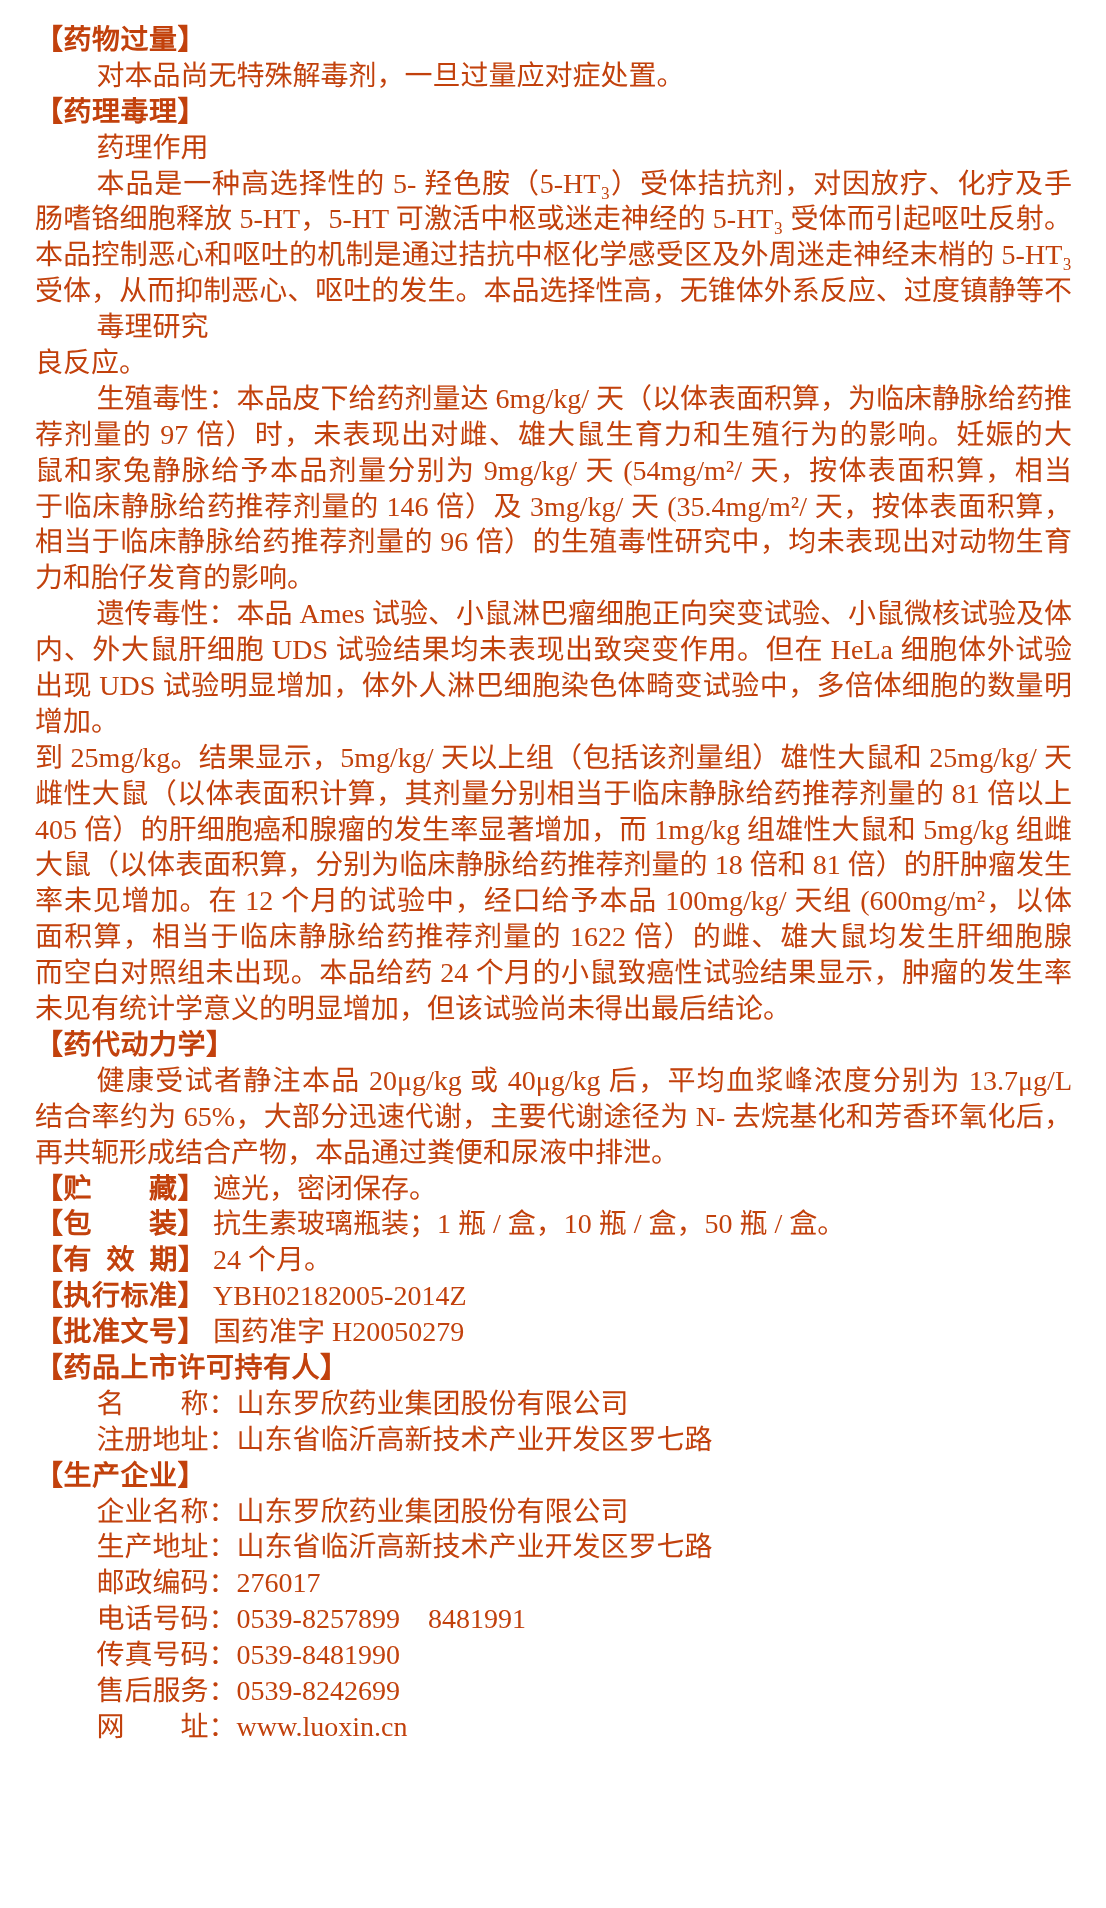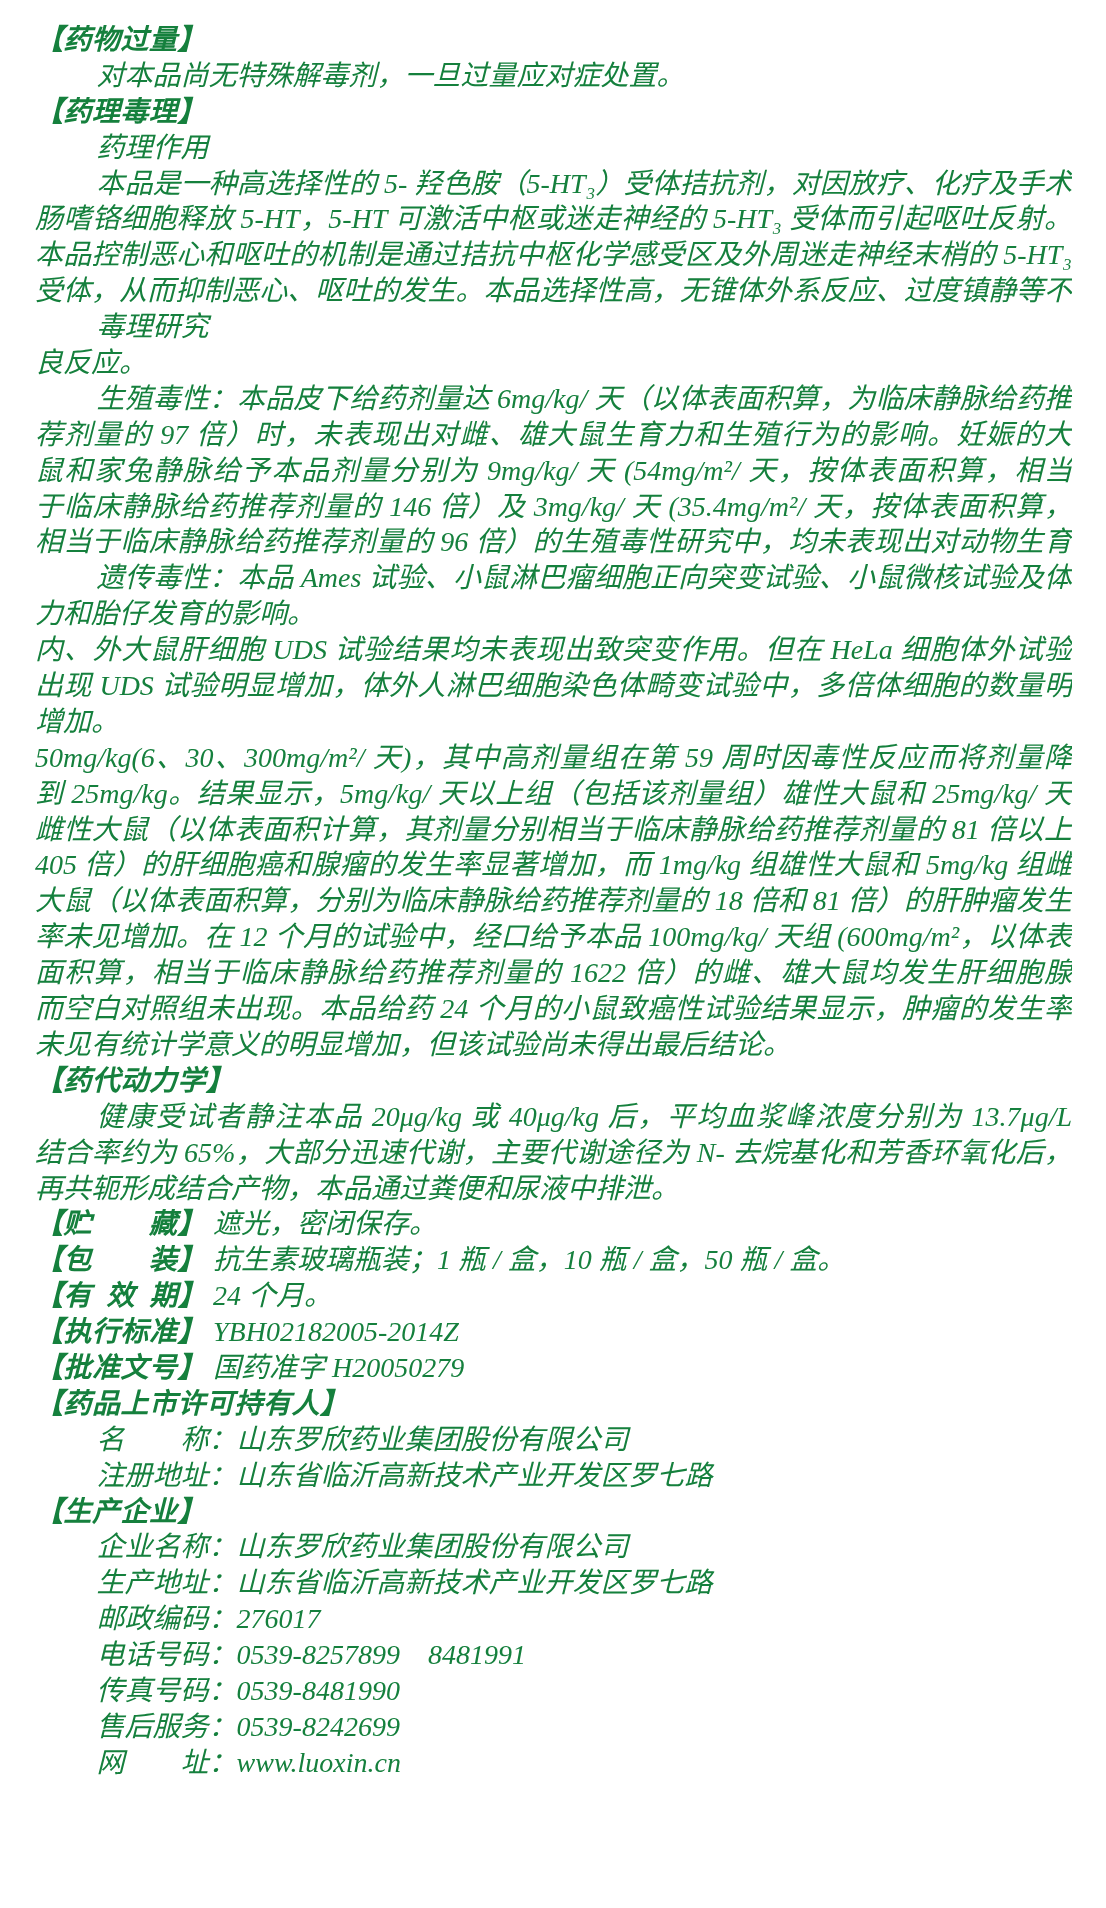--- a/index.html
+++ b/index.html
@@ -12,23 +12,22 @@
     height: 1908px;
     overflow: hidden;
   }
   .doc {
     box-sizing: border-box;
     width: 1106px;
     height: 1908px;
     padding: 22px 34px 0 35px;
     font-family: "Liberation Serif", "DejaVu Serif", serif;
     font-size: 28px;
-    color: #15803d;
+    color: #c2410c;
     background: #ffffff;
-    font-style: italic;
   }
   .line {
     height: 35.9px;
     line-height: 35.9px;
     overflow: hidden;
     white-space: nowrap;
   }
   
   .h {
     font-family: "Liberation Sans", "DejaVu Sans", sans-serif;
@@ -79,26 +78,25 @@
     <div class="line c">肠嗜铬细胞释放 5-HT，5-HT 可激活中枢或迷走神经的 5-HT₃ 受体而引起呕吐反射。</div>
     <div class="line c">本品控制恶心和呕吐的机制是通过拮抗中枢化学感受区及外周迷走神经末梢的 5-HT₃</div>
     <div class="line c">受体，从而抑制恶心、呕吐的发生。本品选择性高，无锥体外系反应、过度镇静等不</div>
     <div class="line pe">毒理研究</div>
     <div class="line e">良反应。</div>
     <div class="line p">生殖毒性：本品皮下给药剂量达 6mg/kg/ 天（以体表面积算，为临床静脉给药推</div>
     <div class="line c">荐剂量的 97 倍）时，未表现出对雌、雄大鼠生育力和生殖行为的影响。妊娠的大</div>
     <div class="line c">鼠和家兔静脉给予本品剂量分别为 9mg/kg/ 天 (54mg/m²/ 天，按体表面积算，相当</div>
     <div class="line c">于临床静脉给药推荐剂量的 146 倍）及 3mg/kg/ 天 (35.4mg/m²/ 天，按体表面积算，</div>
     <div class="line c">相当于临床静脉给药推荐剂量的 96 倍）的生殖毒性研究中，均未表现出对动物生育</div>
+    <div class="line e">力和胎仔发育的影响。</div>
     <div class="line p">遗传毒性：本品 Ames 试验、小鼠淋巴瘤细胞正向突变试验、小鼠微核试验及体</div>
-    <div class="line e">力和胎仔发育的影响。</div>
     <div class="line c">内、外大鼠肝细胞 UDS 试验结果均未表现出致突变作用。但在 HeLa 细胞体外试验中</div>
     <div class="line c">出现 UDS 试验明显增加，体外人淋巴细胞染色体畸变试验中，多倍体细胞的数量明显</div>
     <div class="line e">增加。</div>
-    <div class="line c">50mg/kg(6、30、300mg/m²/ 天)，其中高剂量组在第 59 周时因毒性反应而将剂量降</div>
     <div class="line c">到 25mg/kg。结果显示，5mg/kg/ 天以上组（包括该剂量组）雄性大鼠和 25mg/kg/ 天组</div>
     <div class="line c">雌性大鼠（以体表面积计算，其剂量分别相当于临床静脉给药推荐剂量的 81 倍以上和</div>
     <div class="line c">405 倍）的肝细胞癌和腺瘤的发生率显著增加，而 1mg/kg 组雄性大鼠和 5mg/kg 组雌性</div>
     <div class="line c">大鼠（以体表面积算，分别为临床静脉给药推荐剂量的 18 倍和 81 倍）的肝肿瘤发生</div>
     <div class="line c">率未见增加。在 12 个月的试验中，经口给予本品 100mg/kg/ 天组 (600mg/m²，以体表</div>
     <div class="line c">面积算，相当于临床静脉给药推荐剂量的 1622 倍）的雌、雄大鼠均发生肝细胞腺瘤，</div>
     <div class="line c">而空白对照组未出现。本品给药 24 个月的小鼠致癌性试验结果显示，肿瘤的发生率</div>
     <div class="line e">未见有统计学意义的明显增加，但该试验尚未得出最后结论。</div>
     <div class="line h">【药代动力学】</div>
     <div class="line p">健康受试者静注本品 20μg/kg 或 40μg/kg 后，平均血浆峰浓度分别为 13.7μg/L</div>

